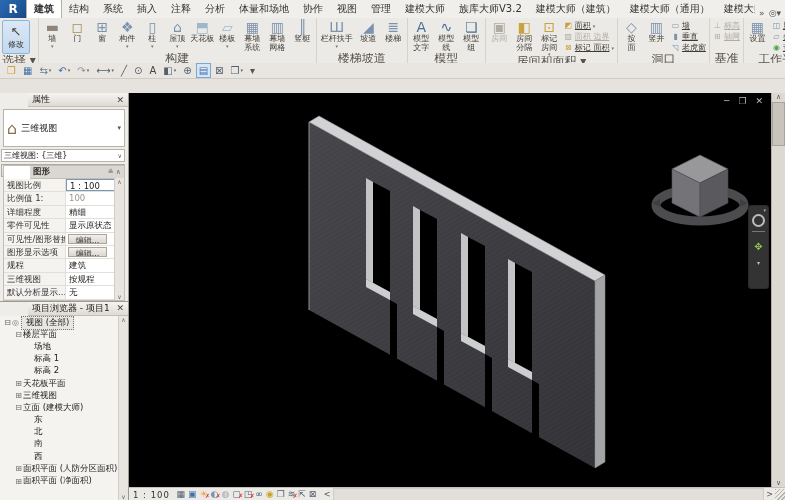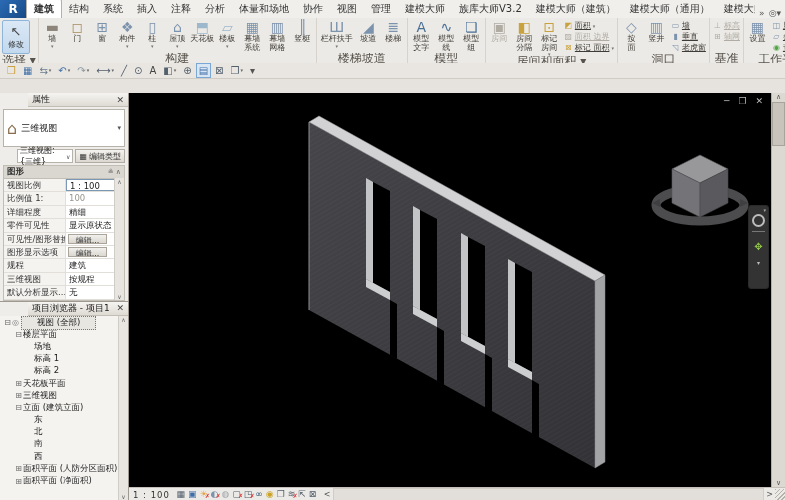--- a/index.html
+++ b/index.html
@@ -44,44 +44,44 @@
   .optbar{position:absolute;left:0;top:79px;width:785px;height:14px;background:#e6e3de;border-bottom:1px solid #c5c1ba;}
 
   
   .leftcol{position:absolute;left:0;top:93px;width:128px;height:407px;background:#efEDe9;background:#efede9;border-right:1px solid #9e9a92;display:flex;flex-direction:column;}
   .paltitle{height:13px;background:linear-gradient(#f6f4f1,#dedbd4);border-bottom:1px solid #c2beb6;display:flex;align-items:center;font-size:9px;color:#222;padding:0 4px;justify-content:space-between;margin-left:28px;}
   .paltitle .x{font-size:9px;color:#444;}
   .typesel{height:36px;background:#fff;border:1px solid #b7b3ab;margin:2px 3px;display:flex;align-items:center;gap:4px;padding:0 3px;}
   .typesel .house{font-size:16px;color:#8a6f4f;}
   .typesel .tname{font-size:9px;color:#222;flex:1;}
   .typesel .dd{font-size:7px;color:#555;}
-  .comborow{display:flex;gap:2px;margin:0 3px 2px 17px;height:14px;}
+  .comborow{display:flex;gap:2px;margin:0 3px 2px 1px;height:14px;flex-direction:column;}
   .vcombo{flex:1;background:#fff;border:1px solid #b7b3ab;font-size:8px;color:#222;display:flex;align-items:center;justify-content:space-between;padding:0 2px;}
   .vcombo .dd{font-size:6px;color:#555;}
   .edittype{background:linear-gradient(#f4f2ef,#dcd8d1);border:1px solid #b0aca4;font-size:8px;color:#333;display:flex;align-items:center;padding:0 3px;gap:2px;}
   .pgrid{flex:0 0 auto;margin:0 3px;border:1px solid #c2beb6;background:#fff;position:relative;}
-  .psect{height:12px;background:#dad7d0;border-bottom:1px solid #c2beb6;font-size:8.5px;font-weight:bold;color:#333;display:flex;align-items:center;padding:0 3px;justify-content:space-between;}
+  .psect{height:12px;background:#dad7d0;border-bottom:1px solid #c2beb6;font-size:8.5px;font-weight:bold;color:#333;display:flex;align-items:center;padding:0 3px;justify-content:space-between;margin-left:26px;}
   .psect .mark{font-size:7px;color:#666;font-weight:normal;}
   .prow{display:flex;height:12.4px;border-bottom:1px solid #e2dfda;font-size:8.5px;}
   .plabel{width:56px;background:#f4f3f0;color:#333;padding:1px 2px 0 3px;border-right:1px solid #e2dfda;overflow:hidden;white-space:nowrap;}
   .pval{flex:1;color:#222;padding:1px 2px 0 3px;overflow:hidden;white-space:nowrap;}
   .pval.edit{border:1px solid #7a97b5;margin:0;background:#fff;font-weight:normal;}
   .pval.dis{color:#9a958d;}
   .pval.btn{background:linear-gradient(#f2f0ed,#dbd7d0);border:1px solid #aaa49b;margin:1px 8px 1px 2px;text-align:center;font-size:8px;color:#333;padding:0;}
   .pscroll{position:absolute;right:0;top:12px;bottom:0;width:9px;background:#e8e5e0;border-left:1px solid #d0cdc6;display:flex;flex-direction:column;justify-content:space-between;align-items:center;font-size:6px;color:#666;}
   .phelp{height:14px;display:flex;align-items:center;justify-content:space-between;padding:0 4px;margin-top:2px;border-top:1px solid #c9c5be;}
   .phelp .link{font-size:8.5px;color:#2a5fa0;}
   .applybtn{font-size:8.5px;color:#9a958d;background:linear-gradient(#efede9,#dedad3);border:1px solid #c0bcb5;padding:0 8px;border-radius:1px;}
 
   .browser{flex:1;display:flex;flex-direction:column;border-top:1px solid #9e9a92;min-height:0;}
   .tree{flex:1;background:#f4f3f0;overflow:hidden;position:relative;font-size:8.5px;color:#222;padding-top:1px;}
   .titem{height:12.2px;display:flex;align-items:center;white-space:nowrap;}
   .texp{width:9px;font-size:8px;color:#666;text-align:center;flex:0 0 auto;}
   .ticon{font-size:8px;color:#777;margin-right:2px;}
-  .titem.sel .tlabel{border:1px dotted #777;background:#e8e6e1;padding:0 15px;}
+  .titem.sel .tlabel{border:1px dotted #777;background:#e8e6e1;padding:0 4px;}
   .tscroll{position:absolute;right:0;top:0;bottom:0;width:9px;background:#e8e5e0;border-left:1px solid #d0cdc6;display:flex;flex-direction:column;justify-content:space-between;align-items:center;font-size:6px;color:#666;}
 
   
   .viewport{position:absolute;left:129px;top:93px;width:656px;height:394px;background:#000;overflow:hidden;}
   .winctl{position:absolute;right:22px;top:3px;display:flex;gap:9px;color:#bdbdbd;font-size:9px;z-index:5;}
   .vscroll{position:absolute;right:0;top:0;width:13px;height:394px;background:#dcd9d2;border-left:1px solid #b5b1a9;display:flex;flex-direction:column;align-items:center;font-size:7px;color:#555;}
   .vthumb{width:11px;height:42px;background:#c8c4bc;border:1px solid #a8a49c;margin-top:1px;}
   .navbar{position:absolute;right:16px;top:112px;width:19px;height:82px;background:rgba(60,60,60,.85);border:1px solid #2a2a2a;border-radius:3px;display:flex;flex-direction:column;align-items:center;color:#cfcfcf;z-index:4;}
   .navbar .nit{height:20px;display:flex;align-items:center;justify-content:center;}
   .navbar .wheel{width:13px;height:13px;border:2px solid #bdbdbd;border-radius:50%;box-sizing:border-box;margin-top:8px;}
@@ -461,21 +461,21 @@
           <div class="titem" style="padding-left: 14px;">
             <span class="texp">⊞</span>
             <span class="tlabel">天花板平面</span>
           </div>
           <div class="titem" style="padding-left: 14px;">
             <span class="texp">⊞</span>
             <span class="tlabel">三维视图</span>
           </div>
           <div class="titem" style="padding-left: 14px;">
             <span class="texp">⊟</span>
-            <span class="tlabel">立面 (建筑立面)</span>
+            <span class="tlabel">立面 (建模大师)</span>
           </div>
           <div class="titem" style="padding-left: 25px;">
             <span class="texp"></span>
             <span class="tlabel">东</span>
           </div>
           <div class="titem" style="padding-left: 25px;">
             <span class="texp"></span>
             <span class="tlabel">北</span>
           </div>
           <div class="titem" style="padding-left: 25px;">

